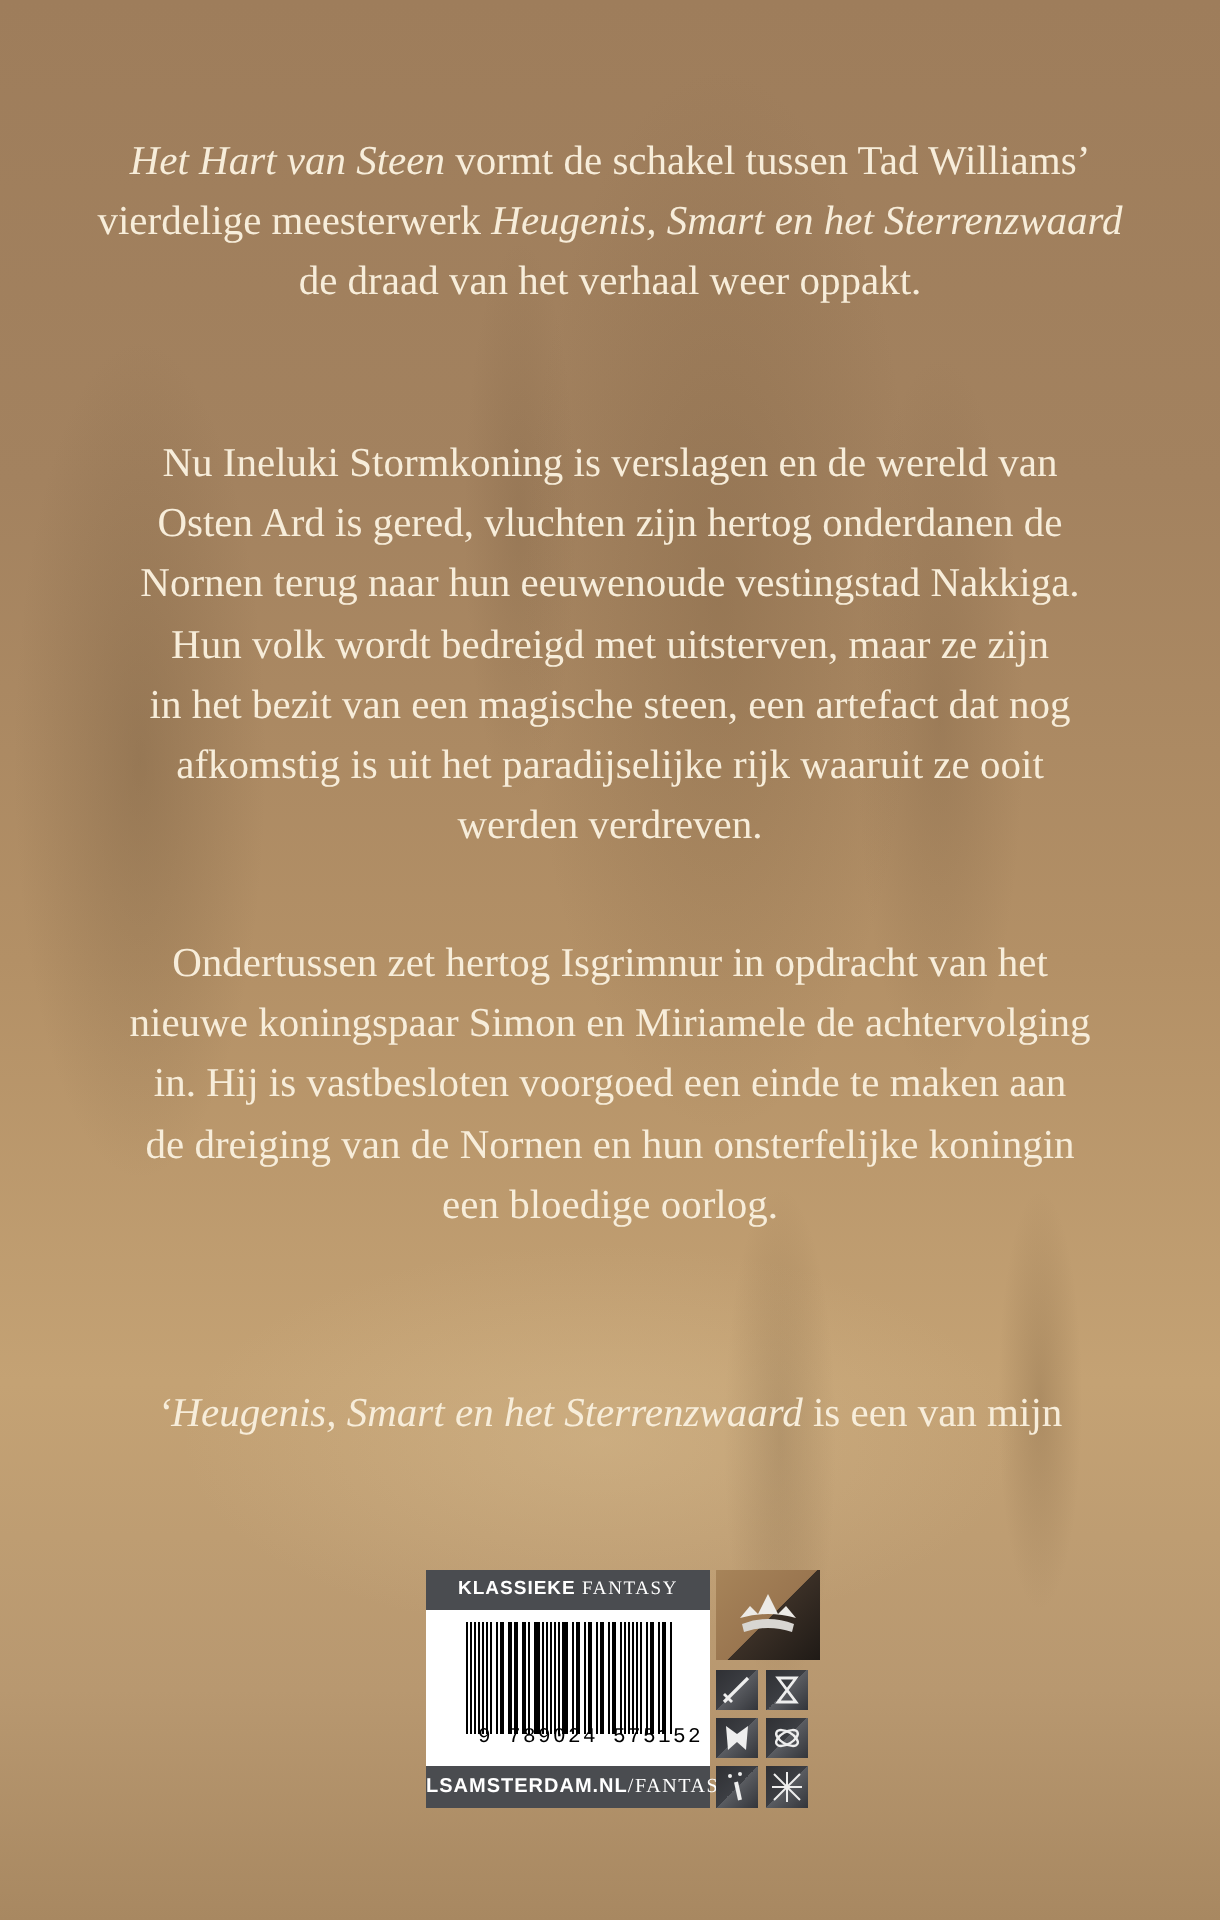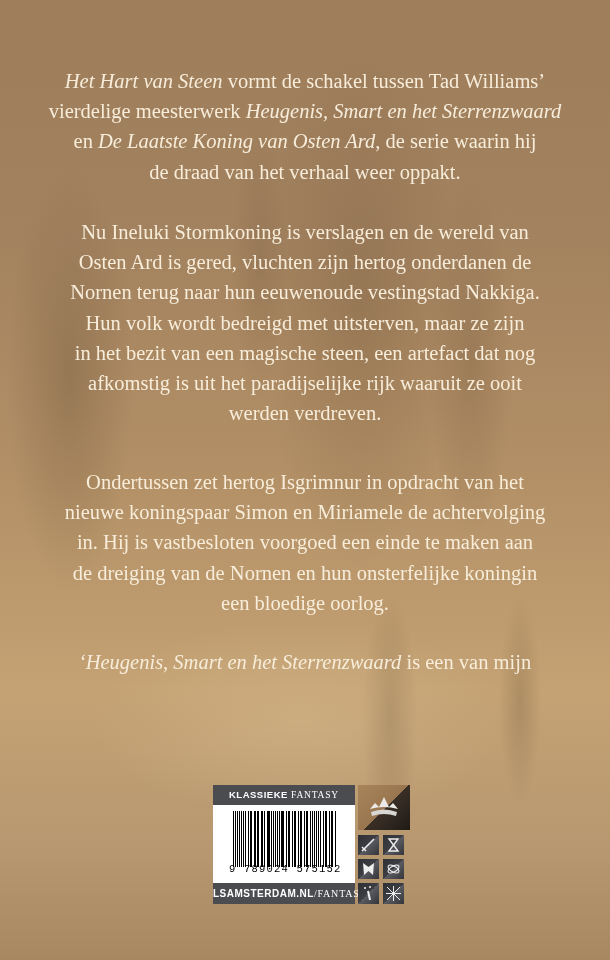--- a/index.html
+++ b/index.html
@@ -13,45 +13,44 @@
       radial-gradient(ellipse 40px 200px at 260px 260px, rgba(115,88,60,0.25), transparent 70%),
       radial-gradient(ellipse 300px 140px at 300px 720px, rgba(222,196,152,0.35), transparent 70%),
       radial-gradient(ellipse 40px 180px at 390px 720px, rgba(120,92,60,0.35), transparent 70%),
       radial-gradient(ellipse 30px 150px at 520px 700px, rgba(120,92,60,0.3), transparent 70%),
       linear-gradient(180deg,#9e7d5b 0%,#a3825f 25%,#b39066 50%,#c4a274 72%,#b89870 88%,#a88861 100%);}
   .text{position:absolute;left:0;width:610px;text-align:center;color:#f7edda;
     font-family:"Liberation Serif","DejaVu Serif",serif;font-size:20.5px;line-height:30.2px;}
   .text .line{display:block;white-space:nowrap;}
   .text i{}
   .sc{font-variant:small-caps;letter-spacing:0.6px;font-size:17px;}
-  #p1{top:66px;} #p2{top:217px;} #p3{top:467px;} #quote{top:647px;}
+  #p1{top:66px;} #p2{top:217px;} #p3{top:467px;} #quote{top:692px;}
 
   .badge{position:absolute;left:213px;top:785px;width:142px;height:119px;background:#fff;}
   .badge .top,.badge .bot{position:absolute;left:0;width:142px;height:20px;background:#4a4c50;color:#fff;
     font-family:"Liberation Sans","DejaVu Sans",sans-serif;font-size:9.5px;line-height:20px;text-align:center;letter-spacing:0.5px;}
   .badge .top{top:0;} .badge .bot{bottom:0;height:21px;line-height:21px;font-size:10px;}
   .badge b{font-weight:bold;}
   .badge .thin{font-family:"Liberation Serif",serif;font-weight:normal;letter-spacing:0.8px;}
   .barcode{position:absolute;left:20px;top:26px;width:103px;height:56px;display:flex;align-items:stretch;}
   .barcode span{display:block;height:100%;background:#000;}
-  .isbn{position:absolute;left:16px;top:78px;width:126px;font-family:"Liberation Mono","DejaVu Sans Mono",monospace;font-size:10.5px;color:#000;background:transparent;letter-spacing:1.2px;text-align:left;}
+  .isbn{position:absolute;left:26px;top:78px;width:126px;font-family:"Liberation Mono","DejaVu Sans Mono",monospace;font-size:10.5px;color:#000;background:transparent;letter-spacing:1.2px;text-align:left;}
   .tile{position:absolute;background:linear-gradient(135deg,#2f3034 0%,#3c3e43 50%,#5a5c61 50%,#33353a 100%);}
   .crown{position:absolute;left:358px;top:785px;width:52px;height:45px;
     background:linear-gradient(135deg,#a78459 0%,#9a7650 52%,#3a2f26 52.5%,#1f1a16 100%);}
   .tile svg,.crown svg{position:absolute;inset:0;width:100%;height:100%;}
 </style>
 </head>
 <body>
 
 <div class="bg"></div>
 
 <div class="text" id="p1">
     <span class="line"><i>Het Hart van Steen</i><span> vormt de schakel tussen Tad Williams’</span></span>
     <span class="line"><span>vierdelige meesterwerk </span><i>Heugenis, Smart en het Sterrenzwaard</i></span>
-    <span class="line"><span>en </span><i>De Laatste Koning van Osten Ard</i><span>, de serie waarin hij</span></span>
     <span class="line"><span>de draad van het verhaal weer oppakt.</span></span>
   </div>
 <div class="text" id="p2">
     <span class="line">Nu Ineluki Stormkoning is verslagen en de wereld van</span>
     <span class="line">Osten Ard is gered, vluchten zijn hertog onderdanen de</span>
     <span class="line">Nornen terug naar hun eeuwenoude vestingstad Nakkiga.</span>
     <span class="line">Hun volk wordt bedreigd met uitsterven, maar ze zijn</span>
     <span class="line">in het bezit van een magische steen, een artefact dat nog</span>
     <span class="line">afkomstig is uit het paradijselijke rijk waaruit ze ooit</span>
     <span class="line">werden verdreven.</span>

